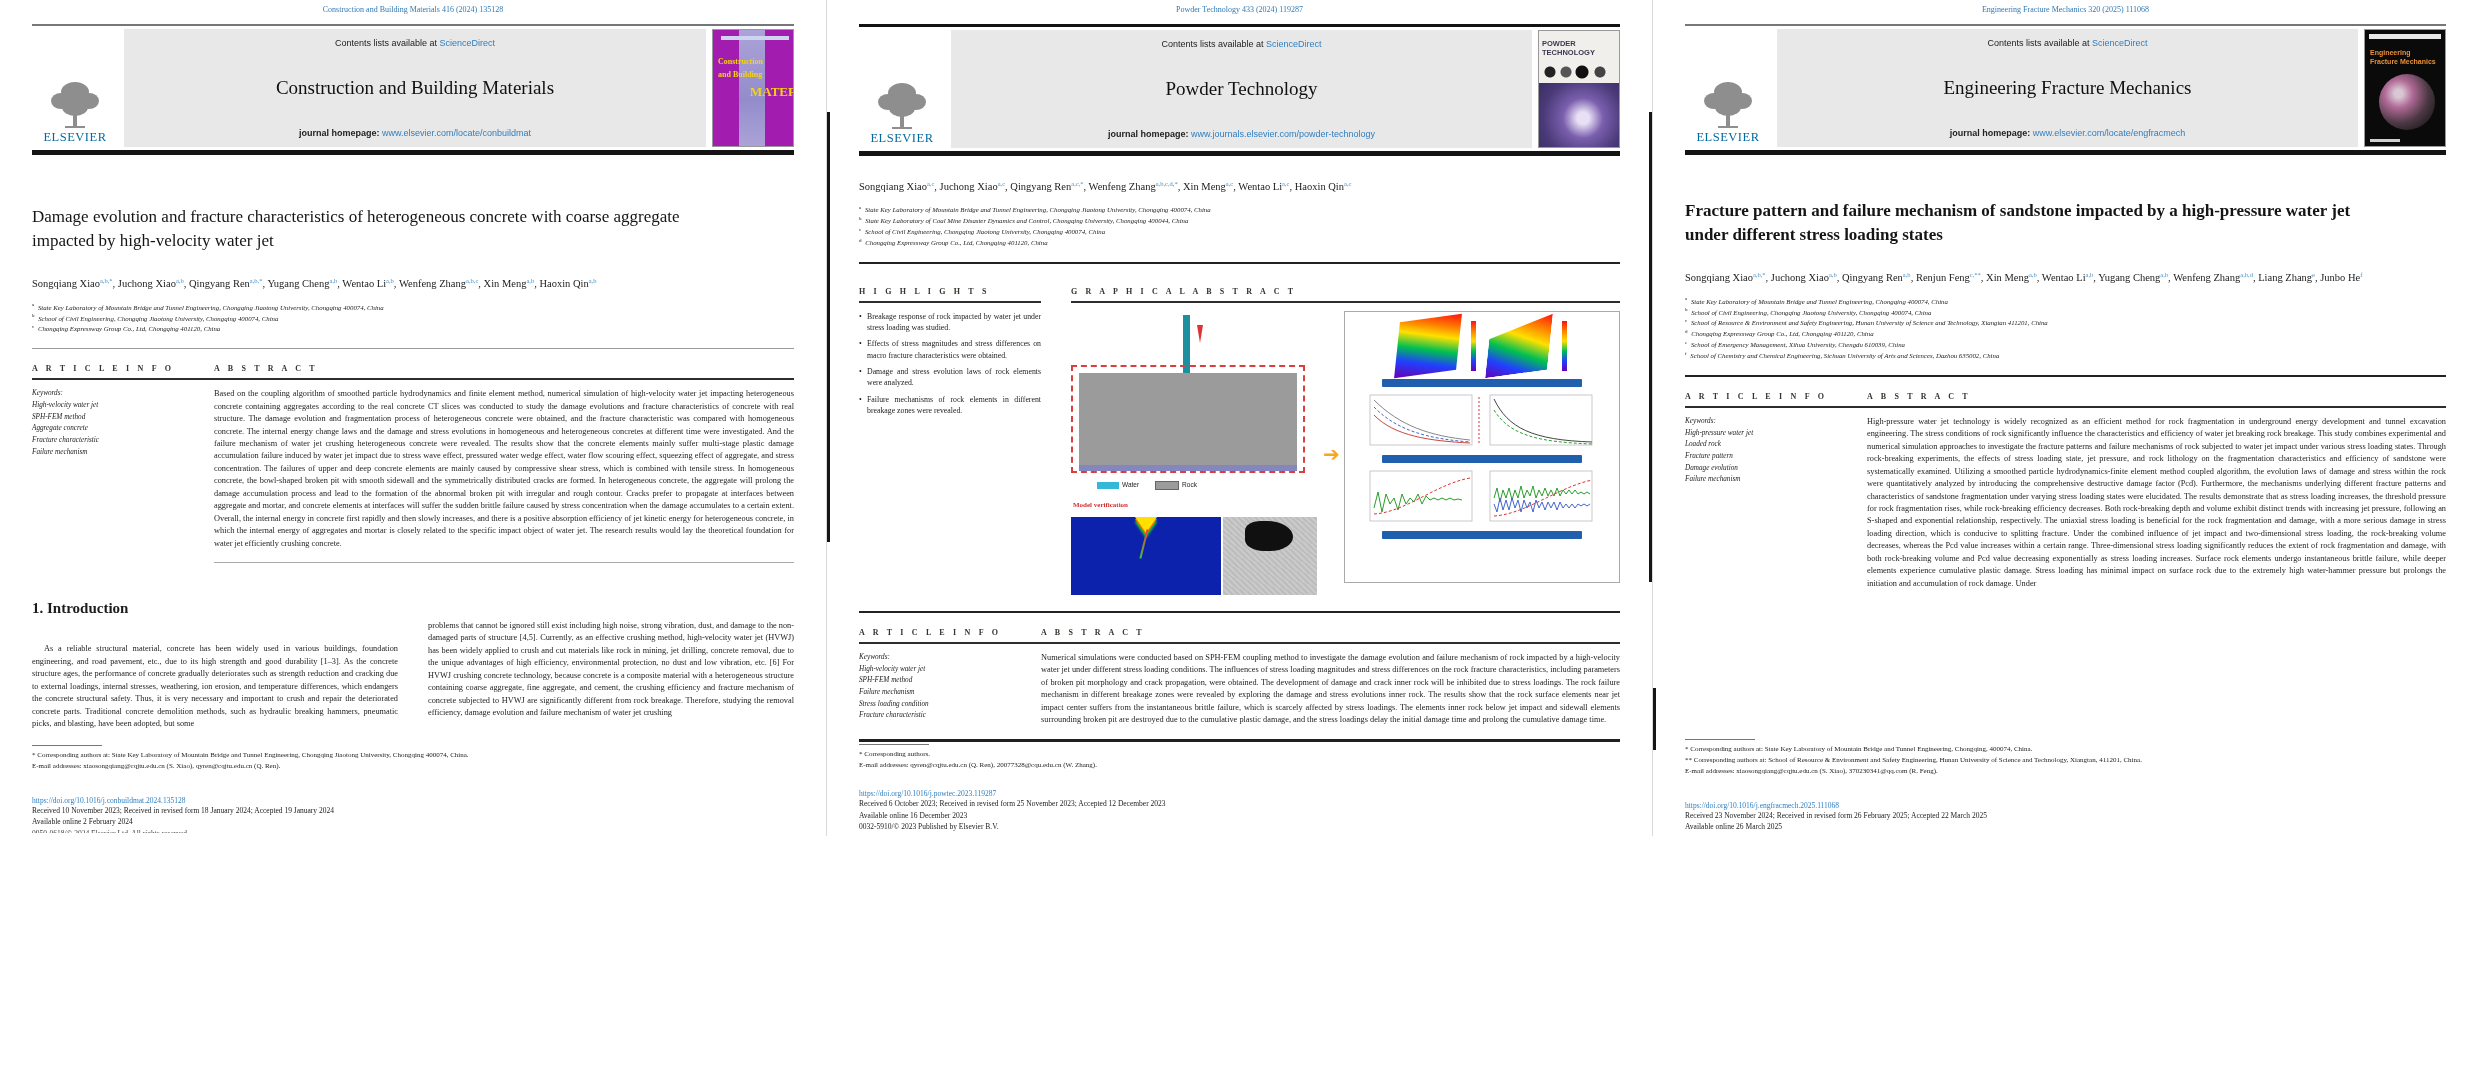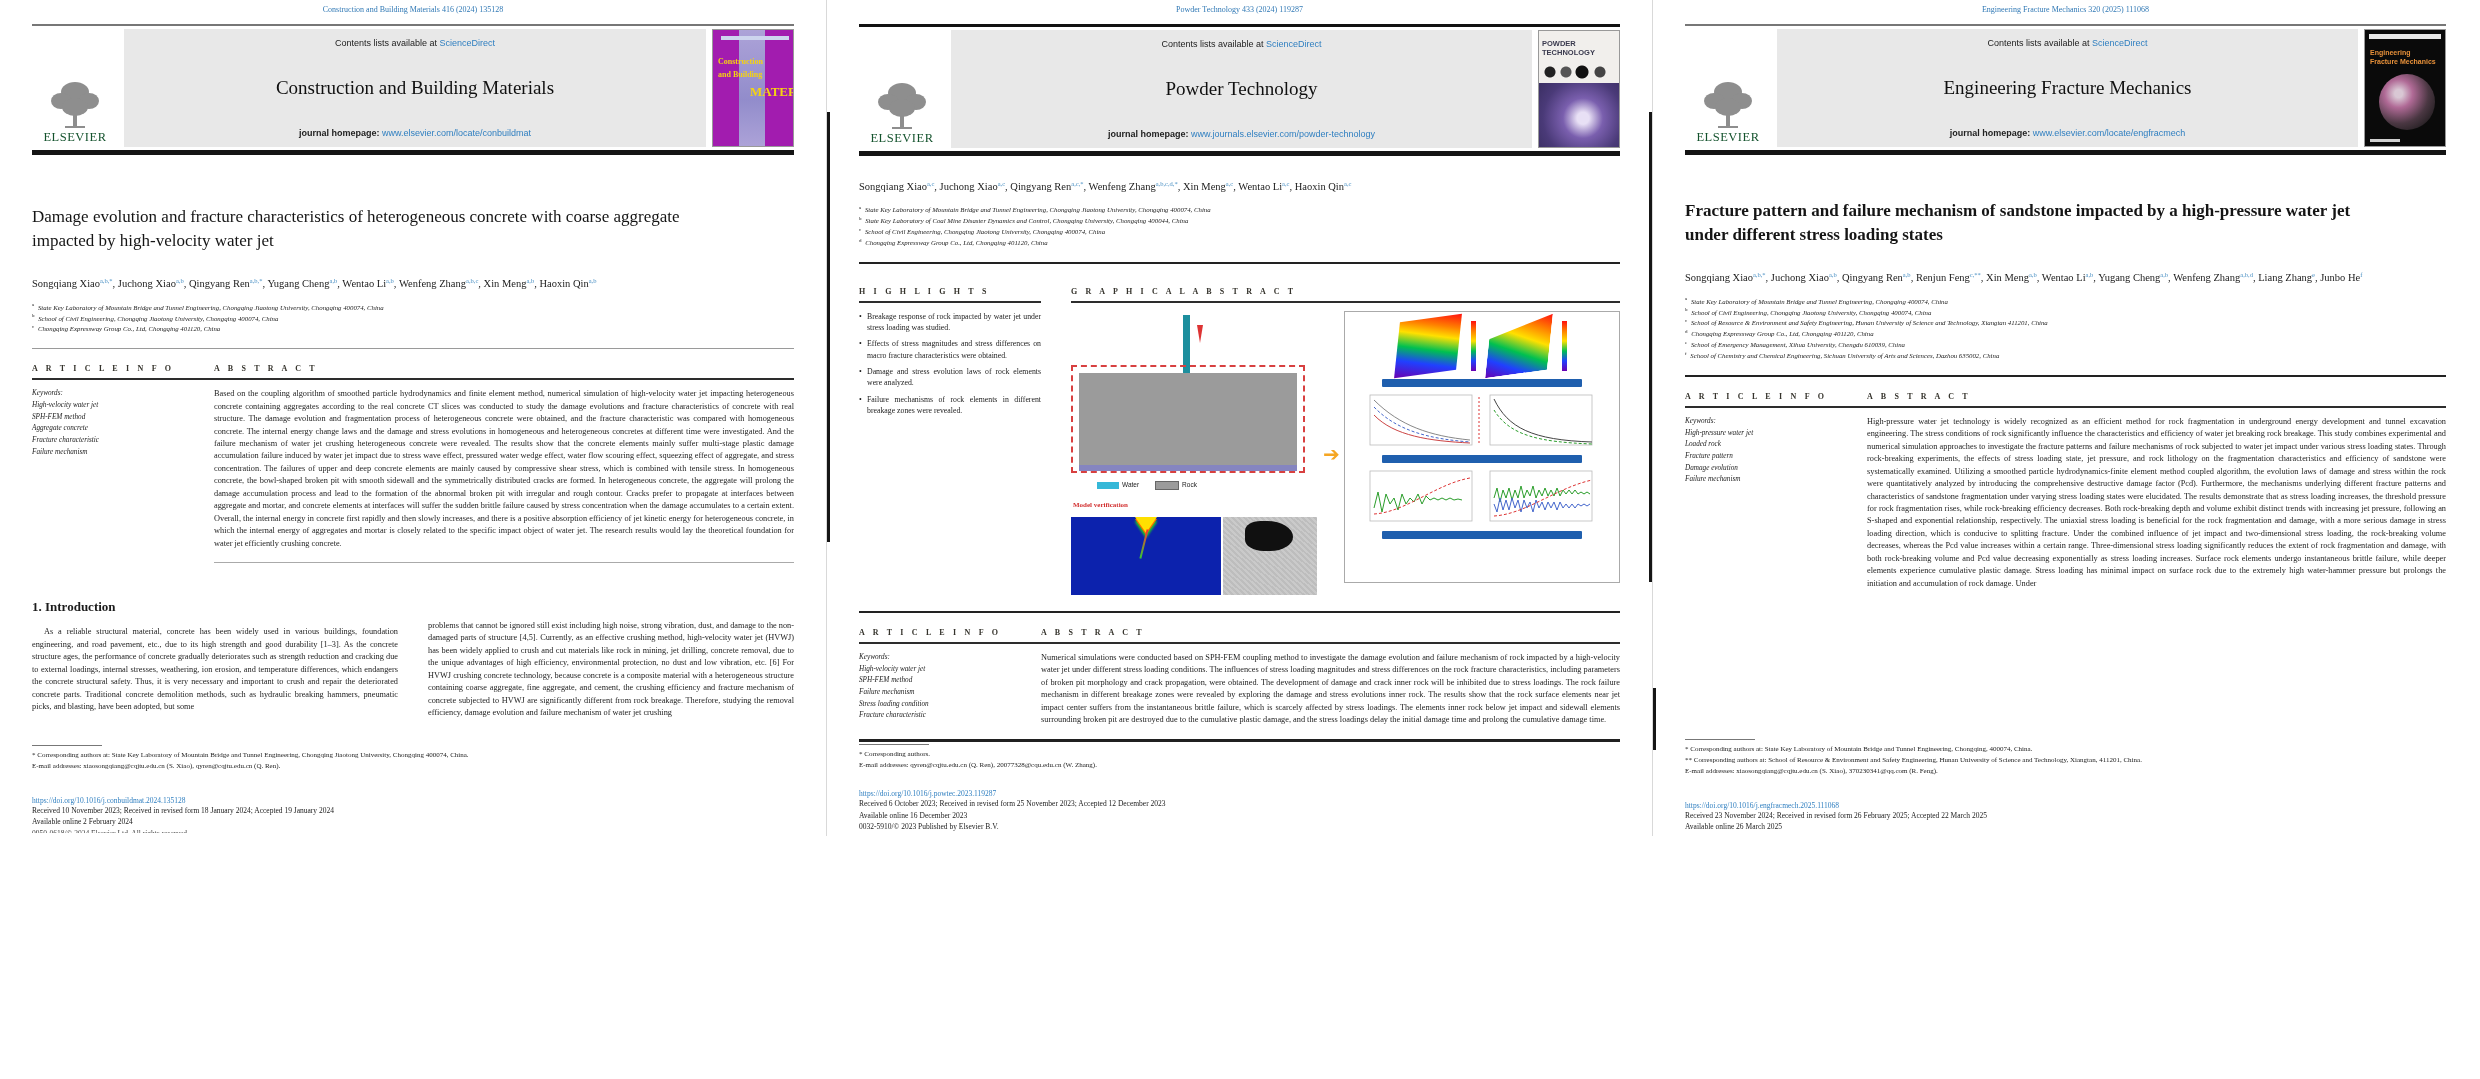--- a/index.html
+++ b/index.html
@@ -12,21 +12,21 @@
   .edge{position:absolute;width:3px;background:#161616;}
   .edge.l{left:0;top:112px;height:430px;}
   .edge.r{right:0;top:112px;height:470px;}
   .edge.s{left:0;top:688px;height:62px;}
 
   .cite{margin-top:5px;text-align:center;font-size:8px;color:#3179b5;}
 
   .head{margin-top:10px;border-top:2px solid #777;padding-top:3px;display:flex;gap:6px;}
   .p2 .head{border-top:3px solid #121212;}
   .logo{width:86px;flex:none;display:flex;flex-direction:column;align-items:center;justify-content:flex-end;padding:2px 0;}
-  .ename{font-size:12.5px;color:#14532d;letter-spacing:.5px;margin-top:0;}
+  .ename{font-size:12.5px;color:#0369a1;letter-spacing:.5px;margin-top:0;}
   .hbox{flex:1;background:#e8e8e8;display:flex;flex-direction:column;align-items:center;justify-content:space-between;padding:9px 8px;min-height:118px;box-sizing:border-box;}
   .contents{font-size:9px;font-family:"Liberation Sans",sans-serif;color:#222;}
   .lnk{color:#2f7fc0;}
   .jname{font-size:19px;color:#101010;}
   .homep{font-size:9px;font-family:"Liberation Sans",sans-serif;font-weight:700;color:#222;}
   .homep .url{font-weight:400;}
   .cover{width:82px;flex:none;border:1px solid #999;position:relative;overflow:hidden;box-sizing:border-box;}
   .thick{height:5px;background:#141414;margin-top:3px;}
 
   
@@ -66,21 +66,21 @@
   .rcol{flex:1;min-width:0;}
   .shead{font-size:8px;font-weight:700;letter-spacing:3.2px;color:#35332c;white-space:nowrap;}
   .shrule{border-top:2px solid #2d2d2d;margin:5px 0 8px;}
   .kw{font-size:7.2px;line-height:1.62;font-style:italic;color:#222;}
   .abs{font-size:8.3px;line-height:1.5;text-align:justify;color:#1d1d1d;}
   .endrule{margin-top:12px;border-top:1px solid #aaa;}
   .p2 .endrule{border-top:3px solid #202020;}
 
   .intro{display:flex;gap:30px;margin-top:34px;}
   .icol{width:50%;font-size:8.3px;line-height:1.5;text-align:justify;}
-  .ihead{font-weight:700;font-size:13px;margin-bottom:10px;}
+  .ihead{font-weight:700;font-size:15px;margin-bottom:24px;}
   .ind{text-indent:12px;}
 
   .foot{position:absolute;left:32px;right:32px;bottom:3px;}
   .fnrule{width:70px;border-top:1px solid #777;margin-bottom:4px;}
   .fn{font-size:7px;line-height:1.55;color:#222;}
   .doiblk{margin-top:24px;}
   .p2 .doiblk{margin-top:18px;}
   .doi{font-size:7.5px;color:#2f7fc0;}
   .dates{font-size:7.5px;line-height:1.55;color:#222;}
   .clip{height:5px;overflow:hidden;color:#444;}

